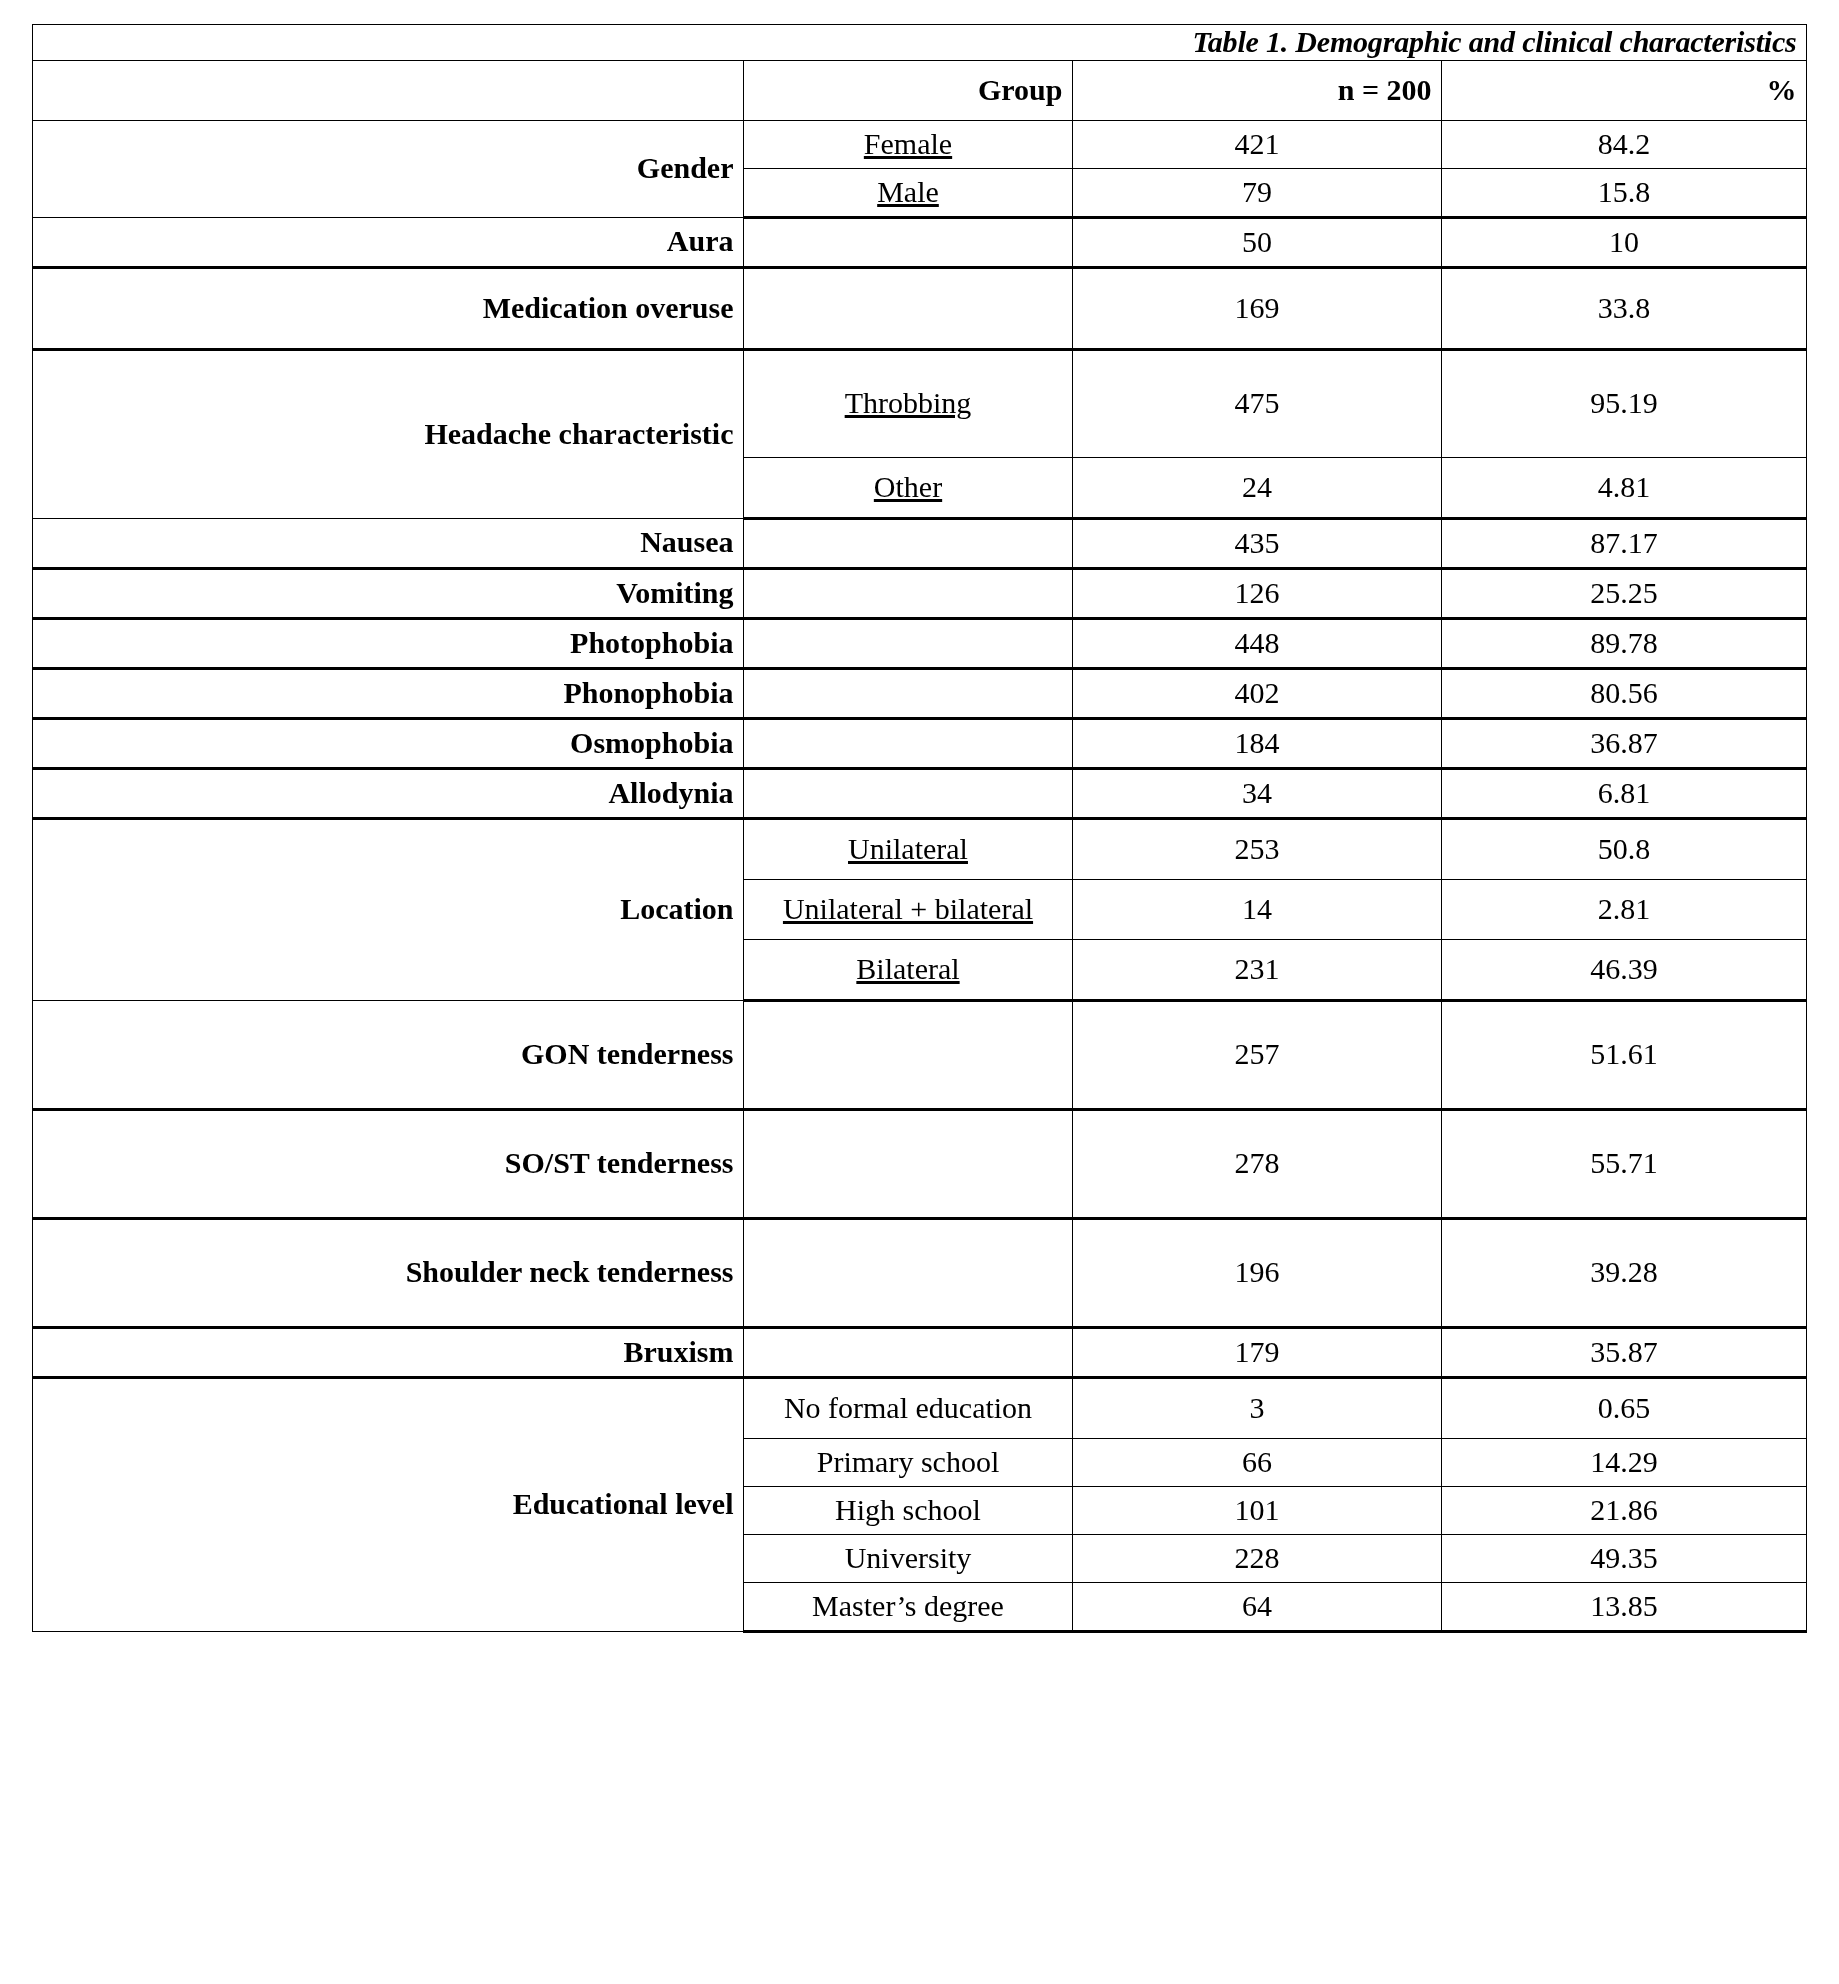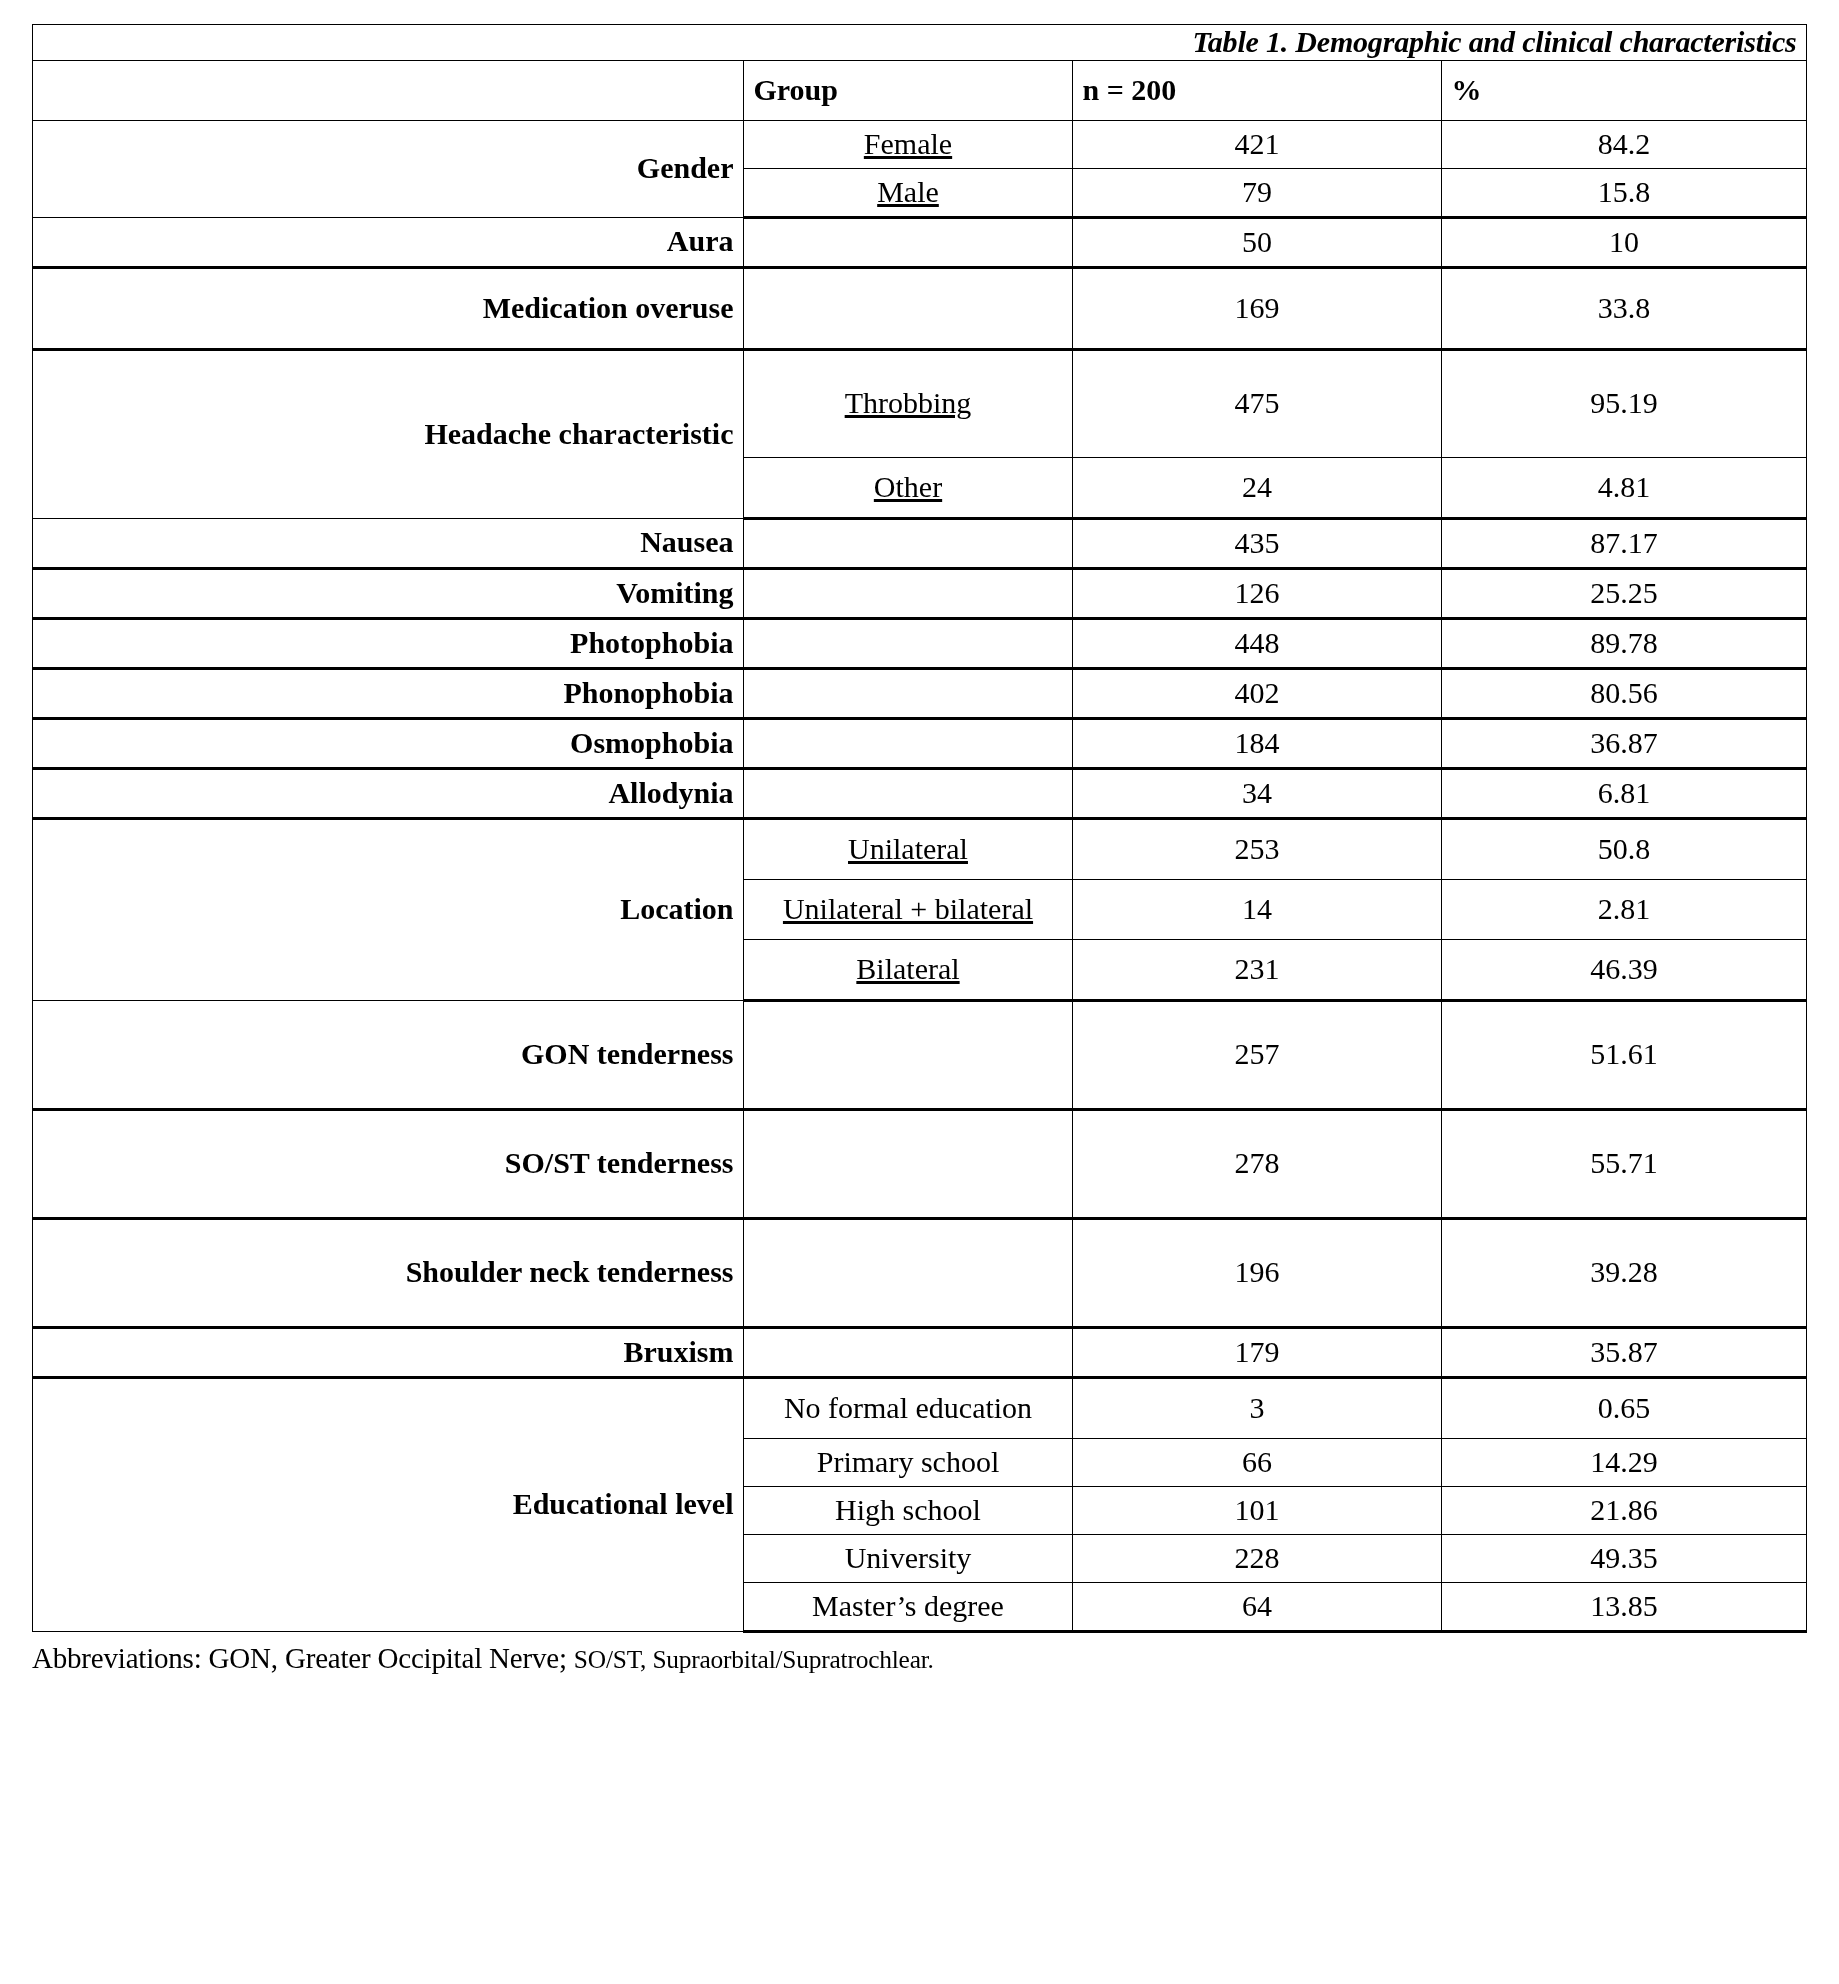--- a/index.html
+++ b/index.html
@@ -55,21 +55,21 @@
     font-weight: bold;
     font-size: 33px;
     padding: 8.7px 9.5px 10.3px 9.5px;
     text-align: right;
     letter-spacing: -0.2px;
   }
 
   
   td.hd {
     font-weight: bold;
-    text-align: left;
+    text-align: right;
     border-bottom: 3.6px solid #000000;
     height: 51px;
   }
   td.hd-blank {
     border-bottom: 3.6px solid #000000;
   }
 
   
   td.lbl {
     font-weight: bold;
@@ -285,18 +285,15 @@
       </tr>
       <tr class="h-sm sec">
         <td class="grp-left">Master’s degree</td>
         <td class="num">64</td>
         <td class="num">13.85</td>
       </tr>
 
     </tbody>
   </table>
 
-  <div class="footnote">
-    <span>Abbreviations: GON, Greater Occipital Nerve;</span><span> </span><span class="small">SO/ST, Supraorbital/Supratrochlear.</span>
-  </div>
 
 </div>
 
 
 </body></html>

